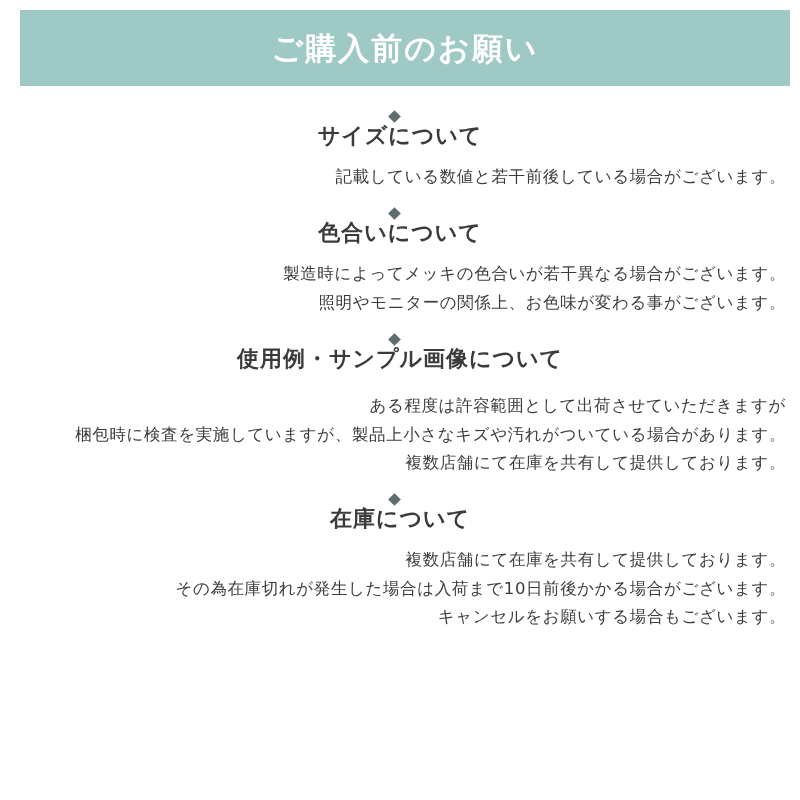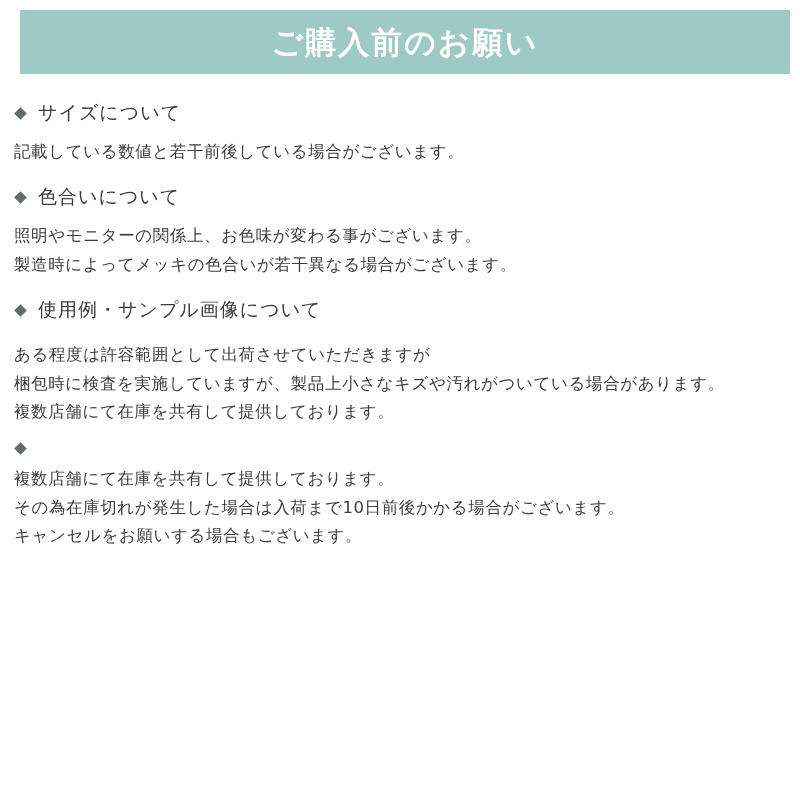--- a/index.html
+++ b/index.html
@@ -15,21 +15,21 @@
     overflow: hidden;
   }
   .page {
     width: 800px;
     height: 800px;
     box-sizing: border-box;
     position: relative;
   }
   .header-banner {
     margin: 10px 10px 0 20px;
-    height: 64px;
+    height: 76px;
     background: #9fc9c5;
     display: flex;
     align-items: center;
     justify-content: center;
   }
   .header-title {
     color: #ffffff;
     font-size: 31px;
     font-weight: bold;
     letter-spacing: 2px;
@@ -41,44 +41,46 @@
   }
   .section {
     margin-top: 18px;
   }
   .section:first-child {
     margin-top: 26px;
   }
   .sec-heading {
     display: flex;
     align-items: center;
-    font-size: 19px;
-    font-weight: normal;
+    font-size: 22px;
+    font-weight: bold;
     color: #3b3b3b;
     letter-spacing: 1px;
     margin-bottom: 12px;
+    flex-direction: column;
   }
   .diamond {
     display: inline-block;
     width: 9px;
     height: 9px;
     background: #5f6e6d;
     transform: rotate(45deg);
     margin-right: 13px;
     margin-left: 2px;
     flex: none;
   }
   .sec-body {
     font-size: 16.5px;
     line-height: 1.72;
     color: #3c3c3c;
     letter-spacing: 0.6px;
   }
   .sec-body p {
     margin: 0;
+    text-align: right;
   }
 </style>
 </head>
 <body>
 
 <div class="page">
 
   <div class="header-banner">
     <div class="header-title">ご購入前のお願い</div>
   </div>
@@ -94,22 +96,22 @@
         <p>記載している数値と若干前後している場合がございます。</p>
       </div>
     </div>
 
     <div class="section">
       <div class="sec-heading">
         <span class="diamond"></span>
         <span>色合いについて</span>
       </div>
       <div class="sec-body">
+        <p>製造時によってメッキの色合いが若干異なる場合がございます。</p>
         <p>照明やモニターの関係上、お色味が変わる事がございます。</p>
-        <p>製造時によってメッキの色合いが若干異なる場合がございます。</p>
       </div>
     </div>
 
     <div class="section">
       <div class="sec-heading">
         <span class="diamond"></span>
         <span>使用例・サンプル画像について</span>
       </div>
     </div>
 
@@ -117,20 +119,21 @@
       <div class="sec-body">
         <p>ある程度は許容範囲として出荷させていただきますが</p>
         <p>梱包時に検査を実施していますが、製品上小さなキズや汚れがついている場合があります。</p>
         <p>複数店舗にて在庫を共有して提供しております。</p>
       </div>
     </div>
 
     <div class="section">
       <div class="sec-heading">
         <span class="diamond"></span>
+        <span>在庫について</span>
       </div>
       <div class="sec-body">
         <p>複数店舗にて在庫を共有して提供しております。</p>
         <p>その為在庫切れが発生した場合は入荷まで10日前後かかる場合がございます。</p>
         <p>キャンセルをお願いする場合もございます。</p>
       </div>
     </div>
 
   </div>
 </div>

